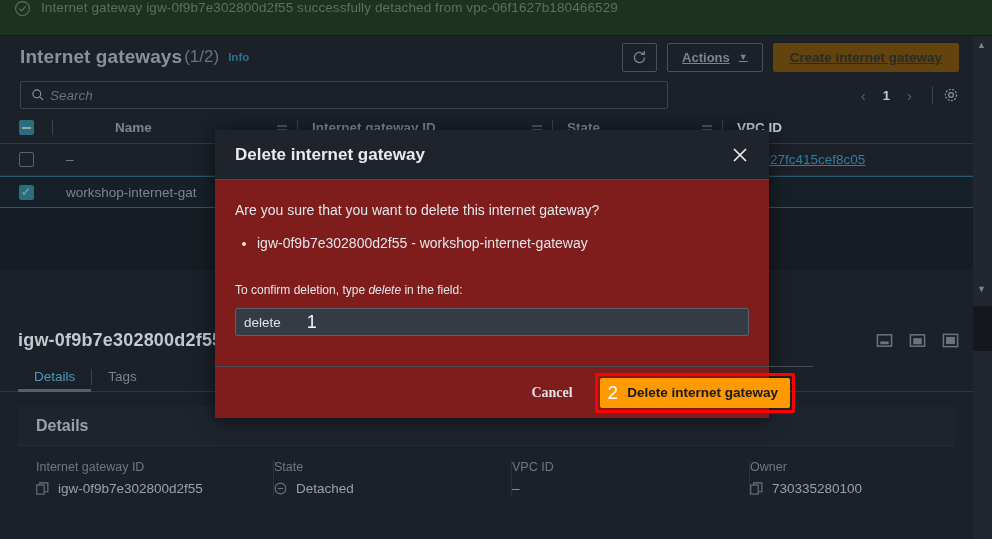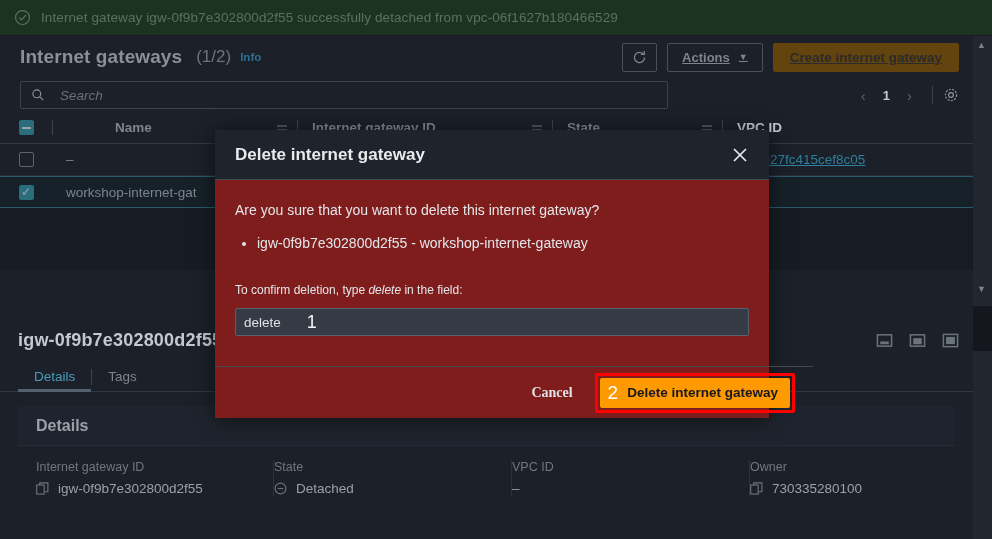--- a/index.html
+++ b/index.html
@@ -9,21 +9,21 @@
     font-family: "Liberation Sans", sans-serif;
     color: #d5dbdb;
     overflow: hidden;
   }
   #root { position: relative; width: 992px; height: 539px; }
 
   
   .flash {
     position: absolute; left: 0; top: 0; width: 992px; height: 36px;
     background: #1d3322;
-    display: flex; align-items: center; gap: 10px;
+    display: flex; gap: 10px;
     padding: 0 14px;
     border-bottom: 1px solid #16191f;
   }
   .flash-icon { width: 17px; height: 17px; flex: 0 0 17px; }
   .flash-text {
     font-size: 13.5px; color: #5b7061; letter-spacing: .1px;
     white-space: nowrap; overflow: hidden;
   }
 
   
@@ -32,21 +32,21 @@
     background: #1b2029;
   }
   .panel-header {
     display: flex; align-items: center; height: 42px;
     padding: 0 14px 0 20px;
   }
   .panel-title {
     font-size: 19px; font-weight: bold; color: #8a9099; letter-spacing: .1px;
   }
   .panel-count {
-    font-size: 17px; color: #6b737d; margin-left: 14px; font-weight: normal;
+    font-size: 17px; color: #6b737d; margin-left: 2px; font-weight: normal;
   }
   .panel-info {
     font-size: 11.5px; font-weight: bold; color: #2f6f8f;
     margin-left: 9px; text-decoration: none; cursor: pointer;
   }
   .panel-actions { margin-left: auto; display: flex; align-items: center; gap: 10px; }
   .btn {
     height: 29px; border: 1px solid #4a5159; border-radius: 2px;
     background: transparent; color: #7d848c;
     font-size: 13px; font-weight: bold; font-family: inherit;
@@ -58,21 +58,21 @@
     background: #63430e; border: 1px solid #63430e; color: #2b2b2b;
     padding: 0 16px; height: 29px; font-size: 13.5px;
   }
   .caret { margin-left: 9px; font-size: 9px; line-height: 1; }
 
   
   .search-row { display: flex; align-items: center; padding: 0 14px 0 20px; height: 34px; }
   .search-box {
     flex: 0 0 648px; height: 28px; border: 1px solid #3c434c;
     background: transparent; display: flex; align-items: center;
-    gap: 15px; padding: 0 10px; border-radius: 2px; cursor: text;
+    gap: 5px; padding: 0 10px; border-radius: 2px; cursor: text;
   }
   .search-ph { font-size: 13.5px; color: #6a717a; font-style: italic; }
   .pager { margin-left: auto; display: flex; align-items: center; gap: 2px; }
   .pg-arrow { color: #5b636d; font-size: 15px; padding: 0 10px; cursor: pointer; }
   .pg-num { color: #c3c9cf; font-size: 13px; font-weight: bold; padding: 0 5px; cursor: pointer; }
   .pg-sep { width: 1px; height: 18px; background: #3c434c; margin: 0 8px; }
   .gear { width: 16px; height: 16px; cursor: pointer; }
 
   
   .tbl { width: 973px; font-size: 13.5px; }

